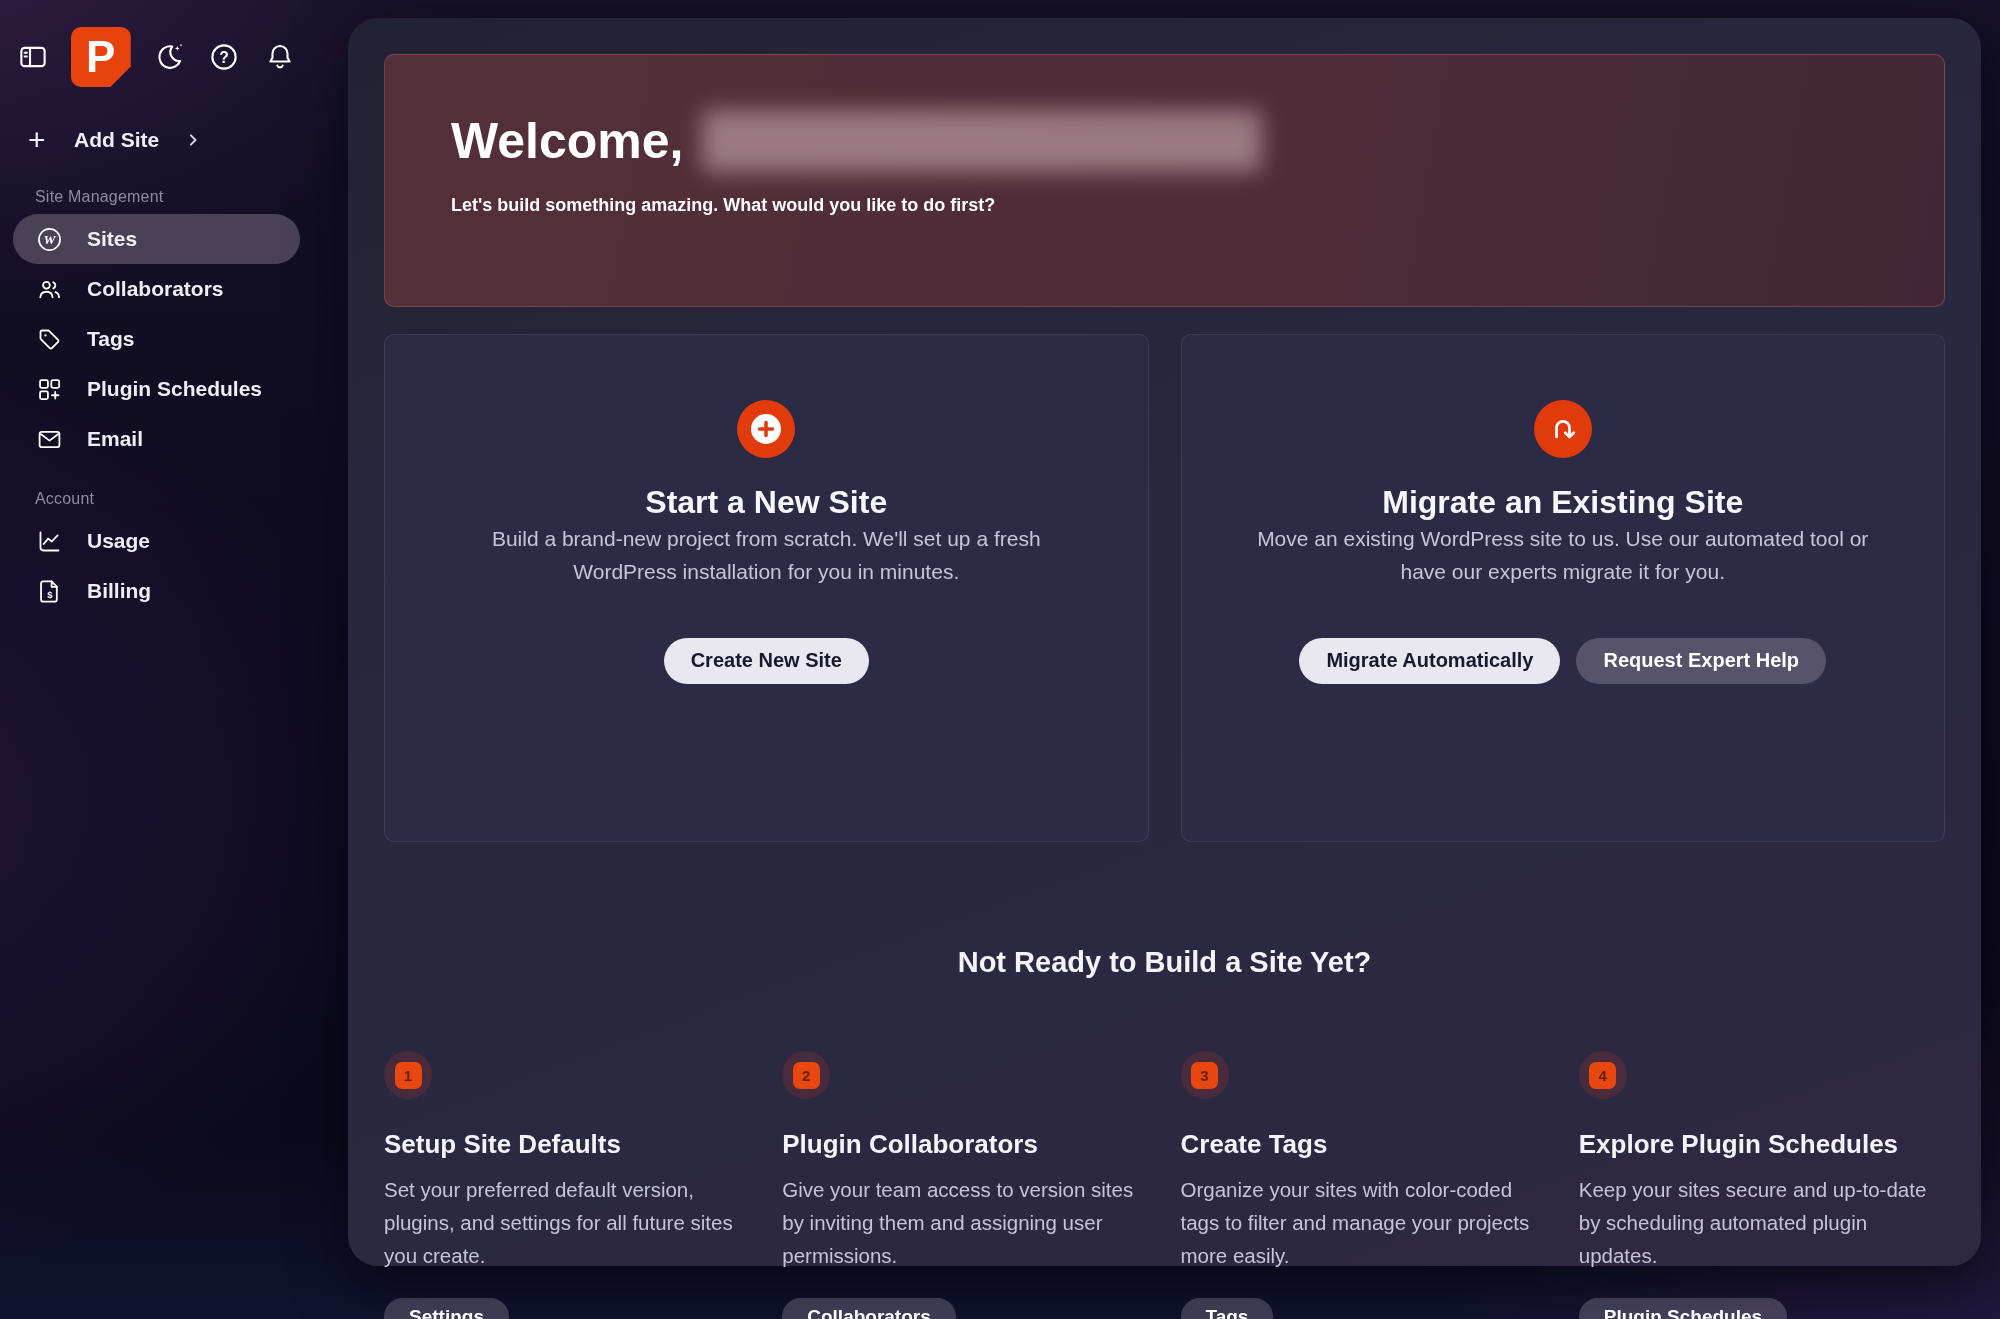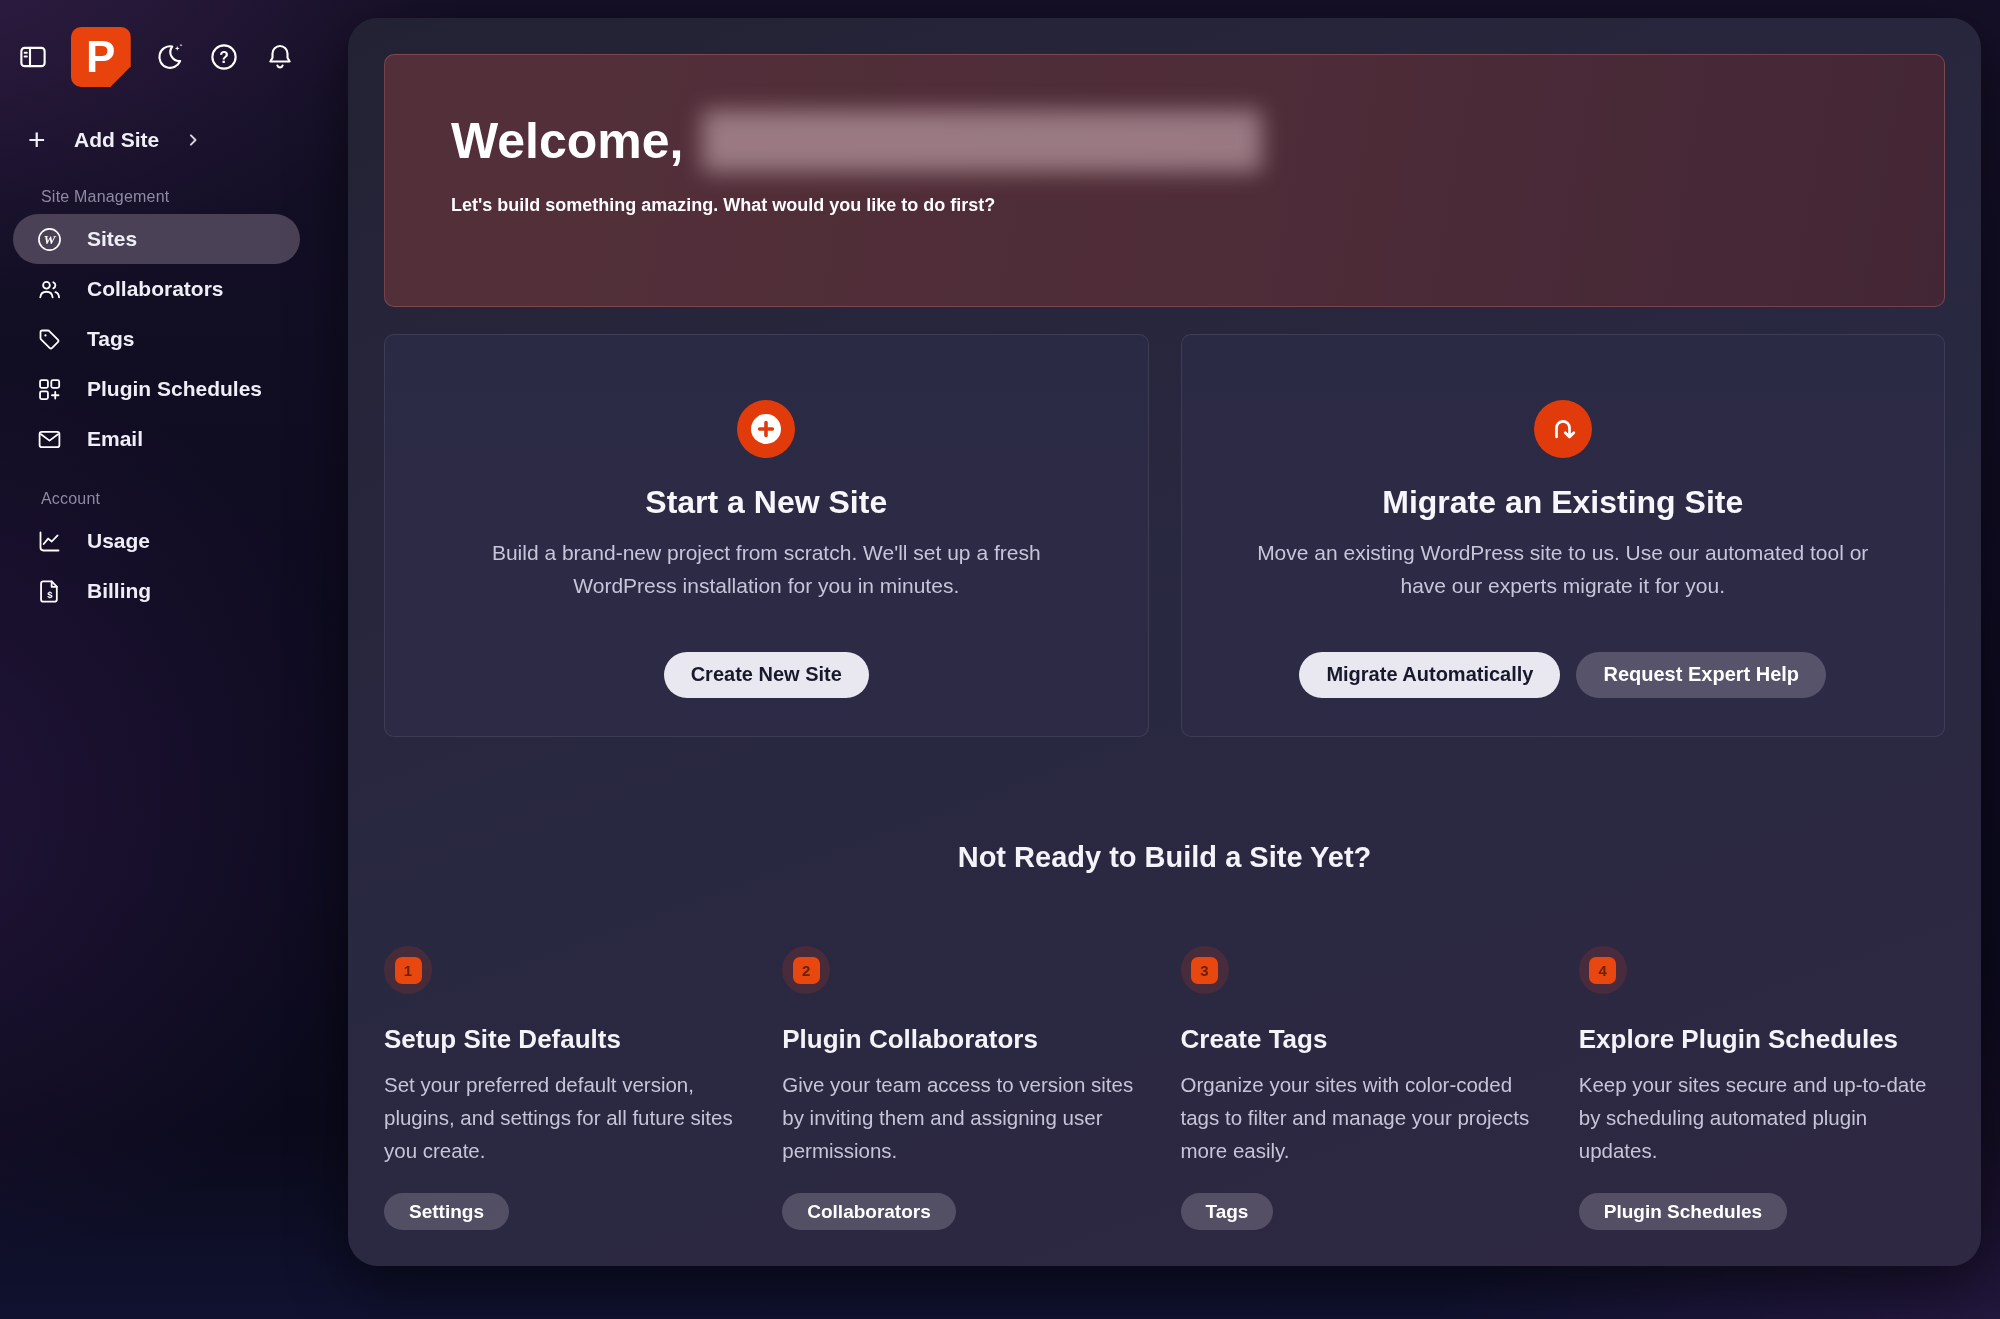--- a/index.html
+++ b/index.html
@@ -23,21 +23,21 @@
   .logo {
     width:60px; height:60px; background:#e8420d; border-radius:10px;
     clip-path:polygon(0 0,100% 0,100% 66%,66% 100%,0 100%);
     display:flex; align-items:center; justify-content:center;
     font-size:44px; font-weight:700; color:#fff;
   }
   .add-site { display:flex; align-items:center; margin-top:30px; height:44px; padding:0 14px 0 15px; color:#f1eff6; cursor:pointer; }
   .add-site .plus { font-size:30px; font-weight:400; line-height:1; width:28px; }
   .add-site .label { font-size:21px; font-weight:600; margin-left:18px; }
   .add-site .chev { margin-left:24px; display:flex; }
-  .section-label { margin:26px 0 8px 28px; font-size:16px; color:#8f89a4; letter-spacing:.2px; }
+  .section-label { margin:26px 0 8px 22px; font-size:16px; color:#8f89a4; letter-spacing:.2px; }
   .nav-item { display:flex; align-items:center; height:50px; border-radius:25px; padding:0 20px 0 22px; color:#efedf5; cursor:pointer; }
   .nav-item .nav-ic { width:28px; height:28px; display:flex; align-items:center; justify-content:center; flex:none; }
   .nav-item .nav-label { margin-left:24px; font-size:21px; font-weight:600; }
   .nav-item.active { background:#4a4156; }
 
   
   .main { flex:1; padding:18px 19px 0 8px; }
   .container {
     height:1248px; border-radius:30px;
     background:linear-gradient(160deg,#232234 0%, #292841 48%, #2f2843 100%);
@@ -51,29 +51,29 @@
     background:linear-gradient(100deg,#533039 0%, #4e2c38 55%, #432635 100%);
     padding:54px 40px 0 66px;
   }
   .banner-title-row { display:flex; align-items:center; }
   .banner-title { font-size:50px; font-weight:700; line-height:64px; color:#fff; }
   .blur-name { width:560px; height:62px; margin-left:18px; border-radius:6px; background:rgba(215,184,192,.55); filter:blur(11px); }
   .banner-subtitle { margin-top:22px; font-size:18px; font-weight:600; color:#fdfcfe; }
 
   .cards-row { display:flex; gap:32px; margin-top:27px; }
   .action-card {
-    flex:1; height:403px; border-radius:10px;
+    flex:1; height:508px; border-radius:10px;
     border:1px solid rgba(255,255,255,.085);
     background:linear-gradient(180deg,#2b2a45,#2d2a45);
     display:flex; flex-direction:column; align-items:center; text-align:center;
     padding:65px 60px 0;
   }
   .card-icon { width:58px; height:58px; border-radius:50%; background:#e23b0b; display:flex; align-items:center; justify-content:center; flex:none; }
   .card-title { margin-top:26px; font-size:32px; font-weight:700; color:#f7f6fb; }
-  .card-desc { margin-top:16px; font-size:21px; line-height:1.57; color:#c7c5da; max-width:630px; }
+  .card-desc { margin-top:2px; font-size:21px; line-height:1.57; color:#c7c5da; max-width:630px; }
   .card-buttons { margin-top:34px; display:flex; gap:16px; }
   .btn { height:46px; border-radius:23px; padding:0 27px; font-size:20px; font-weight:700; display:inline-flex; align-items:center; border:none; cursor:pointer; font-family:inherit; white-space:nowrap;margin-top:15px; }
   .btn-light { background:#e9e7ef; color:#19192e; }
   .btn-ghost { background:rgba(235,232,244,.22); color:#fff; }
 
   .onboard-heading { margin-top:104px; text-align:center; font-size:29px; font-weight:700; color:#f4f3f8; }
   .steps-row { display:flex; gap:32px; margin-top:72px; }
   .step { flex:1; }
   .badge-halo { width:48px; height:48px; border-radius:50%; background:rgba(222,62,28,.16); display:flex; align-items:center; justify-content:center; }
   .badge { width:27px; height:27px; border-radius:7px; background:#e8470f; color:#6b2106; font-size:15px; font-weight:700; display:flex; align-items:center; justify-content:center; }

